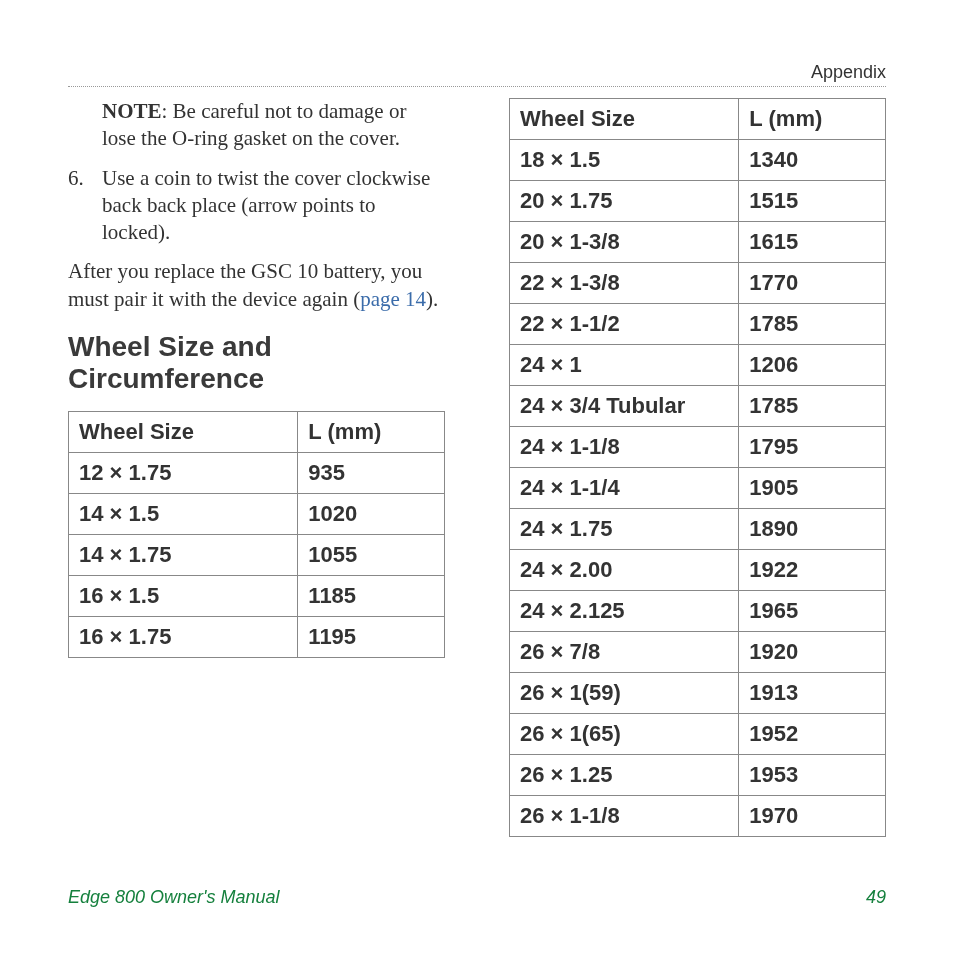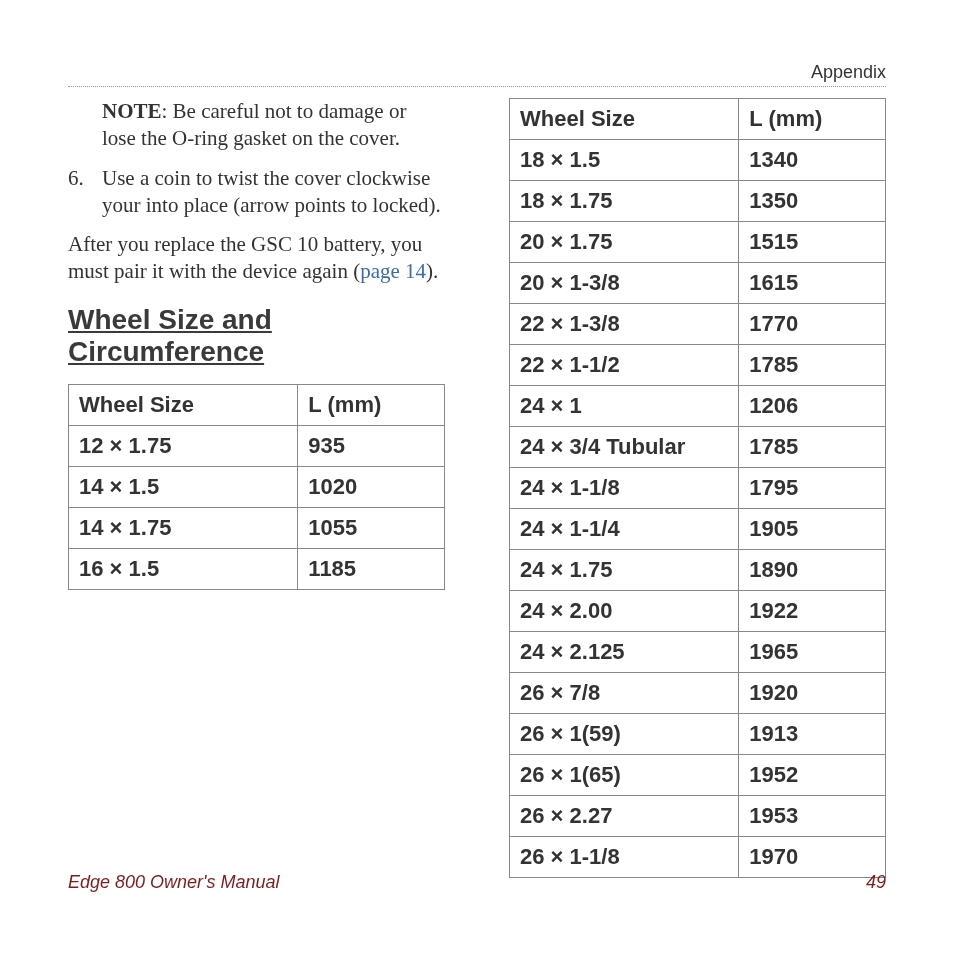--- a/index.html
+++ b/index.html
@@ -64,47 +64,46 @@
     margin: 12px 0 18px 0;
   }
   .link { color: #3b6caa; }
   .heading {
     font-family: Arial, Helvetica, sans-serif;
     font-weight: bold;
     font-size: 28px;
     color: #3a3a3a;
     line-height: 1.15;
     margin: 10px 0 16px 0;
-    text-decoration: underline;
   }
   table {
     border-collapse: collapse;
     width: 100%;
     font-family: Arial, Helvetica, sans-serif;
     font-size: 22px;
     color: #333;
   }
   th, td {
     border: 1px solid #888;
     padding: 7px 10px;
     text-align: left;
     font-weight: bold;
   }
   th { font-weight: bold; }
   .col1 { width: 61%; }
   .col2 { width: 39%; }
   .footer {
     position: absolute;
-    bottom: 46px;
+    bottom: 31px;
     left: 68px;
     right: 68px;
     display: flex;
     justify-content: space-between;
     font-style: italic;
-    color: #7f1d1d;
+    color: #15803d;
     font-size: 18px;
     font-family: Arial, Helvetica, sans-serif;
     align-items: flex-end;
   }
 </style>
 </head>
 <body>
 
 <div class="page">
 
@@ -114,21 +113,21 @@
   <div class="columns">
 
     <div class="col">
 
       <p class="note">
         <span class="note-label">NOTE</span><span>: Be careful not to damage or lose the O-ring gasket on the cover.</span>
       </p>
 
       <div class="list-item">
         <span class="list-num">6.</span>
-        <span>Use a coin to twist the cover clockwise your into place (arrow points to locked).</span>
+        <span>Use a coin to twist the cover clockwise back back place (arrow points to locked).</span>
       </div>
 
       <p class="body-para">
         <span>After you replace the GSC 10 battery, you must pair it with the device again (</span><span class="link">page 14</span><span>).</span>
       </p>
 
       <h2 class="heading">Wheel Size and Circumference</h2>
 
 
       <table>
@@ -148,44 +147,44 @@
               <td>1020</td>
             </tr>
           <tr>
               <td>14 × 1.75</td>
               <td>1055</td>
             </tr>
           <tr>
               <td>16 × 1.5</td>
               <td>1185</td>
             </tr>
+          <tr>
+              <td>16 × 1.75</td>
+              <td>1195</td>
+            </tr>
         </tbody>
       </table>
 
     </div>
 
     <div class="col">
 
       <table>
         <thead>
           <tr>
             <th class="col1">Wheel Size</th>
             <th class="col2">L (mm)</th>
           </tr>
         </thead>
         <tbody>
           <tr>
               <td>18 × 1.5</td>
               <td>1340</td>
             </tr>
           <tr>
-              <td>18 × 1.75</td>
-              <td>1350</td>
-            </tr>
-          <tr>
               <td>20 × 1.75</td>
               <td>1515</td>
             </tr>
           <tr>
               <td>20 × 1-3/8</td>
               <td>1615</td>
             </tr>
           <tr>
               <td>22 × 1-3/8</td>
               <td>1770</td>
@@ -228,21 +227,21 @@
             </tr>
           <tr>
               <td>26 × 1(59)</td>
               <td>1913</td>
             </tr>
           <tr>
               <td>26 × 1(65)</td>
               <td>1952</td>
             </tr>
           <tr>
-              <td>26 × 2.27</td>
+              <td>26 × 1.25</td>
               <td>1953</td>
             </tr>
           <tr>
               <td>26 × 1-1/8</td>
               <td>1970</td>
             </tr>
         </tbody>
       </table>
 
     </div>

